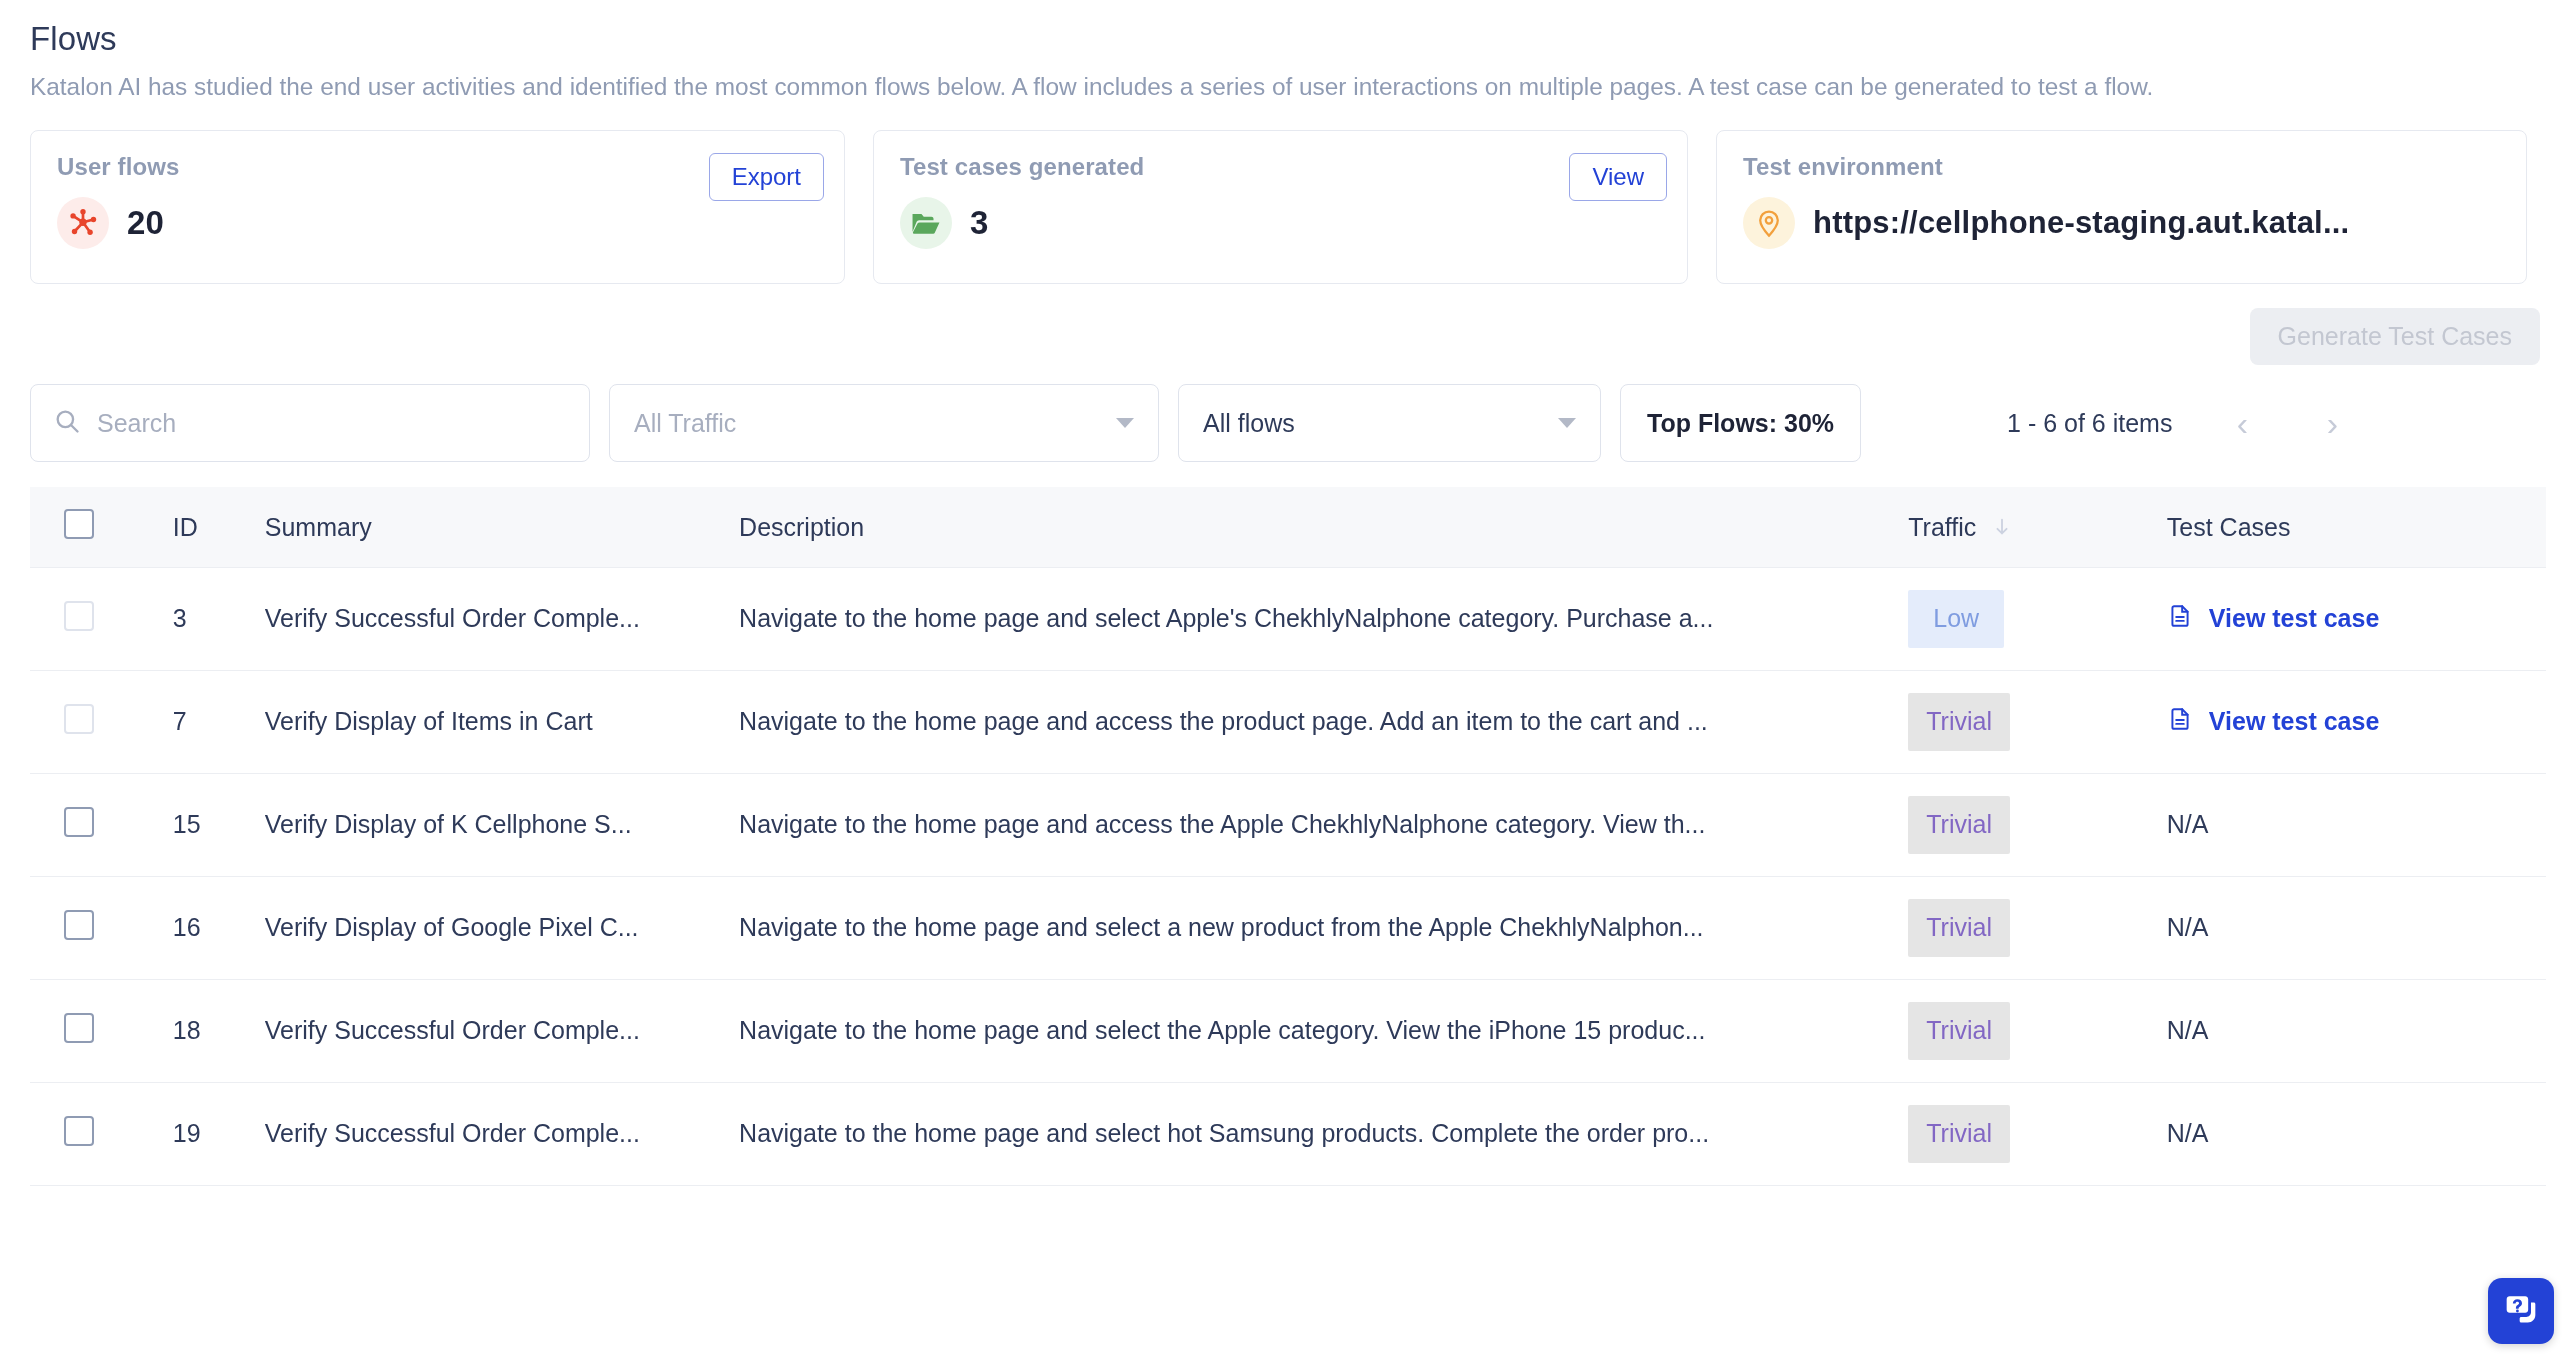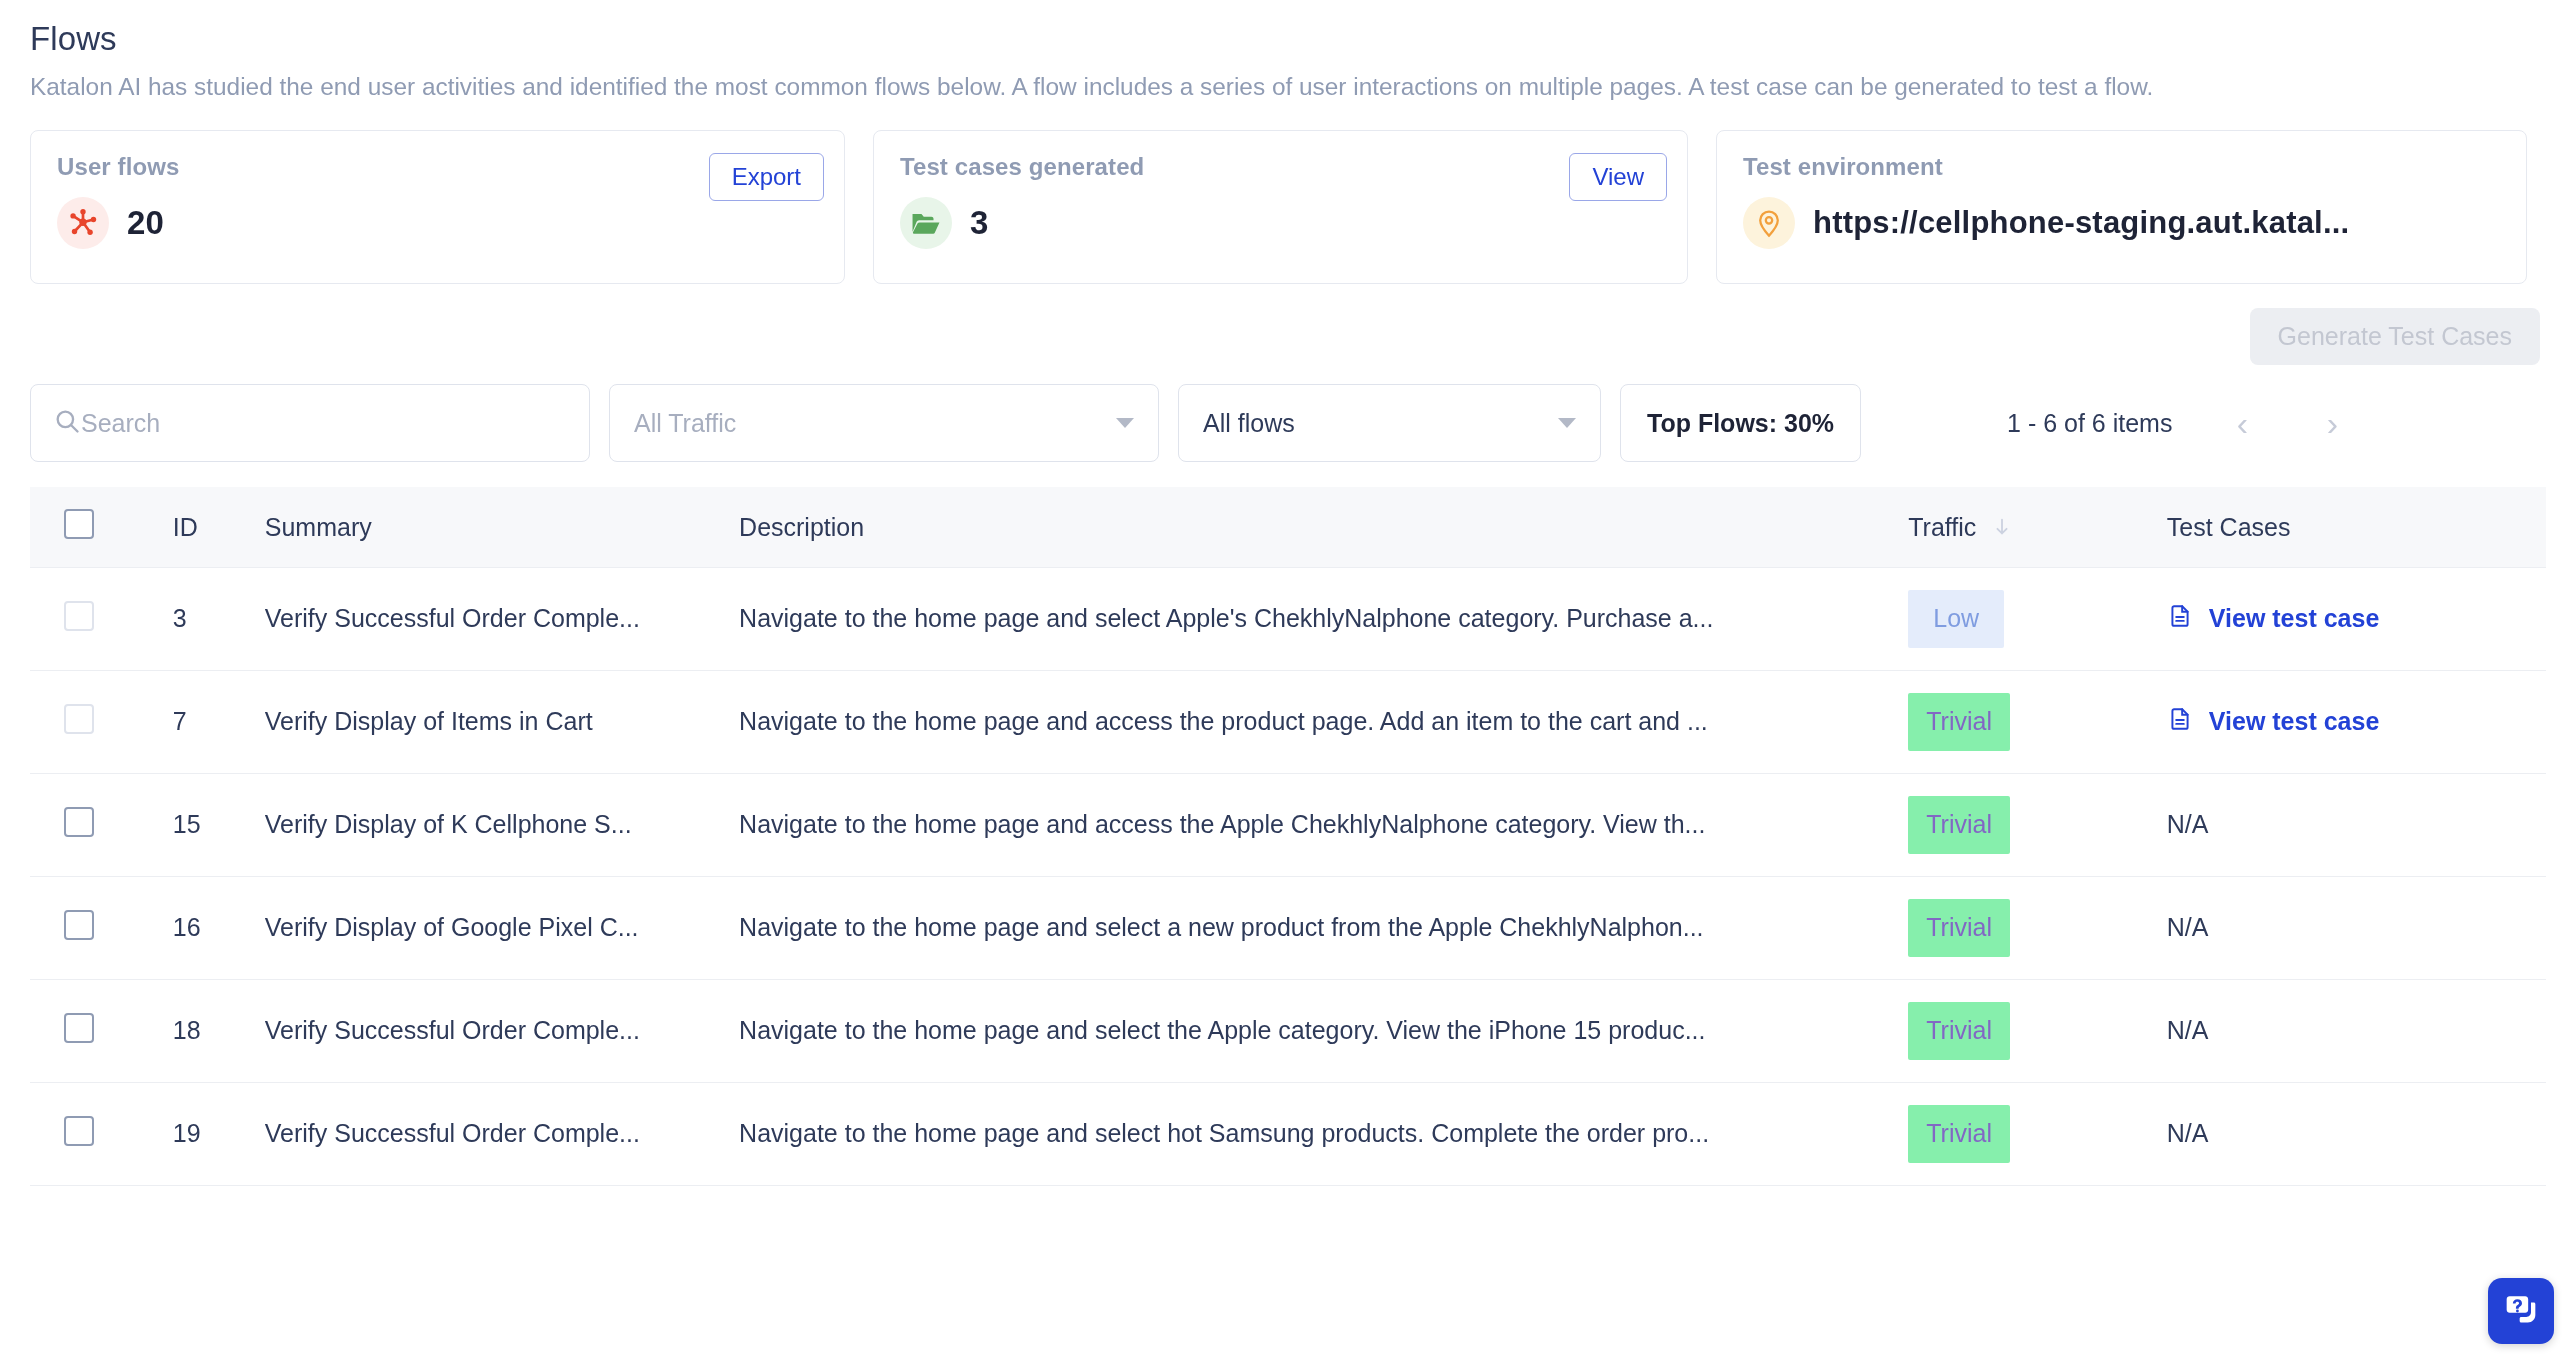--- a/index.html
+++ b/index.html
@@ -62,21 +62,21 @@
   .gen-btn {
     background: #eceef2; color: #c3c7d1; border: none; border-radius: 8px;
     font-size: 25px; padding: 14px 28px; cursor: default;
     font-family: "Liberation Sans", sans-serif;
   }
 
   
   .toolbar { display: flex; align-items: center; gap: 19px; margin-top: 19px; }
   .search-box {
     width: 560px; height: 78px; border: 1px solid #dfe3ec; border-radius: 8px;
-    display: flex; align-items: center; padding: 0 22px; background: #fff;
+    display: flex; align-items: center; gap: 16px; padding: 0 22px; background: #fff;
   }
   .search-box input {
     border: none; outline: none; font-size: 25px; color: #2e3a59;
     font-family: "Liberation Sans", sans-serif; width: 100%; background: transparent;
   }
   .search-box input::placeholder { color: #a7aebf; }
   .select-box {
     height: 78px; border: 1px solid #dfe3ec; border-radius: 8px;
     display: flex; align-items: center; justify-content: space-between;
     padding: 0 24px; background: #fff; cursor: pointer;
@@ -126,21 +126,21 @@
     width: 30px; height: 30px; border: 2px solid #8f9bb3;
     border-radius: 4px; background: #fff; display: inline-block; cursor: pointer;
   }
   .chk.dim { border-color: #dfe3ec; }
   .badge {
     display: inline-flex; align-items: center; justify-content: center;
     min-width: 96px; height: 58px; border-radius: 2px;
     font-size: 25px; padding: 0 18px;
   }
   .badge.low { background: #e4ecfb; color: #7f9ce0; }
-  .badge.trivial { background: #86efac; color: #8267c4; }
+  .badge.trivial { background: #e5e5e5; color: #8267c4; }
   .tc-link {
     display: inline-flex; align-items: center; gap: 16px;
     color: #2342d6; font-size: 25px; font-weight: 700; cursor: pointer;
   }
   .tc-na { color: #2e3a59; font-size: 25px; }
   .sort-arrow { margin-left: 8px; vertical-align: -2px; }
 
   
   .help-widget {
     position: absolute; right: 22px; bottom: 18px;

